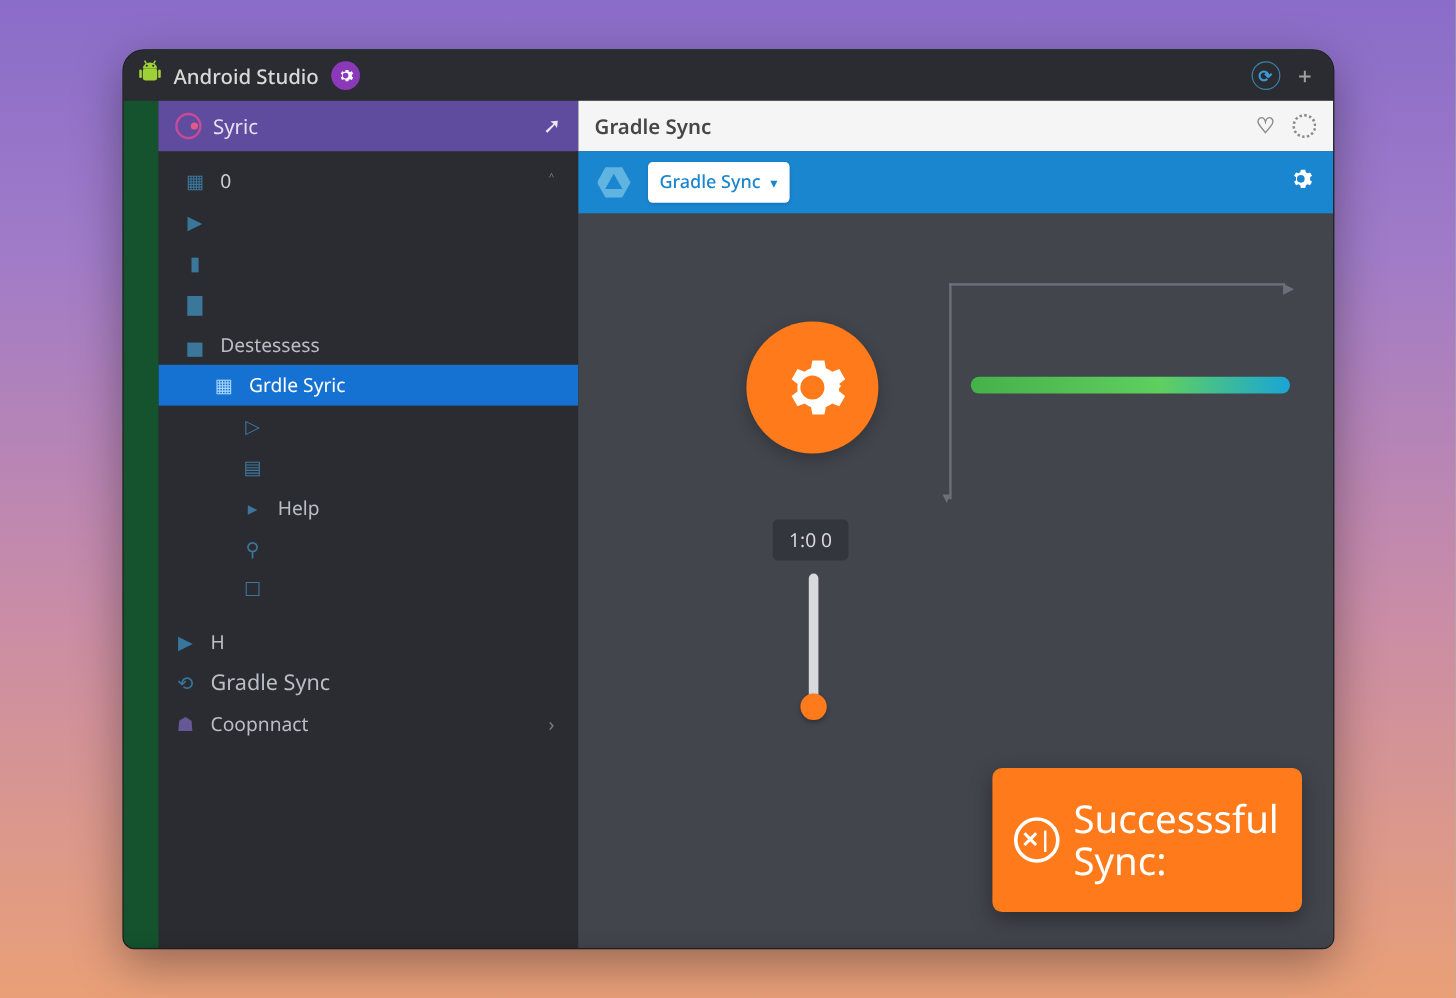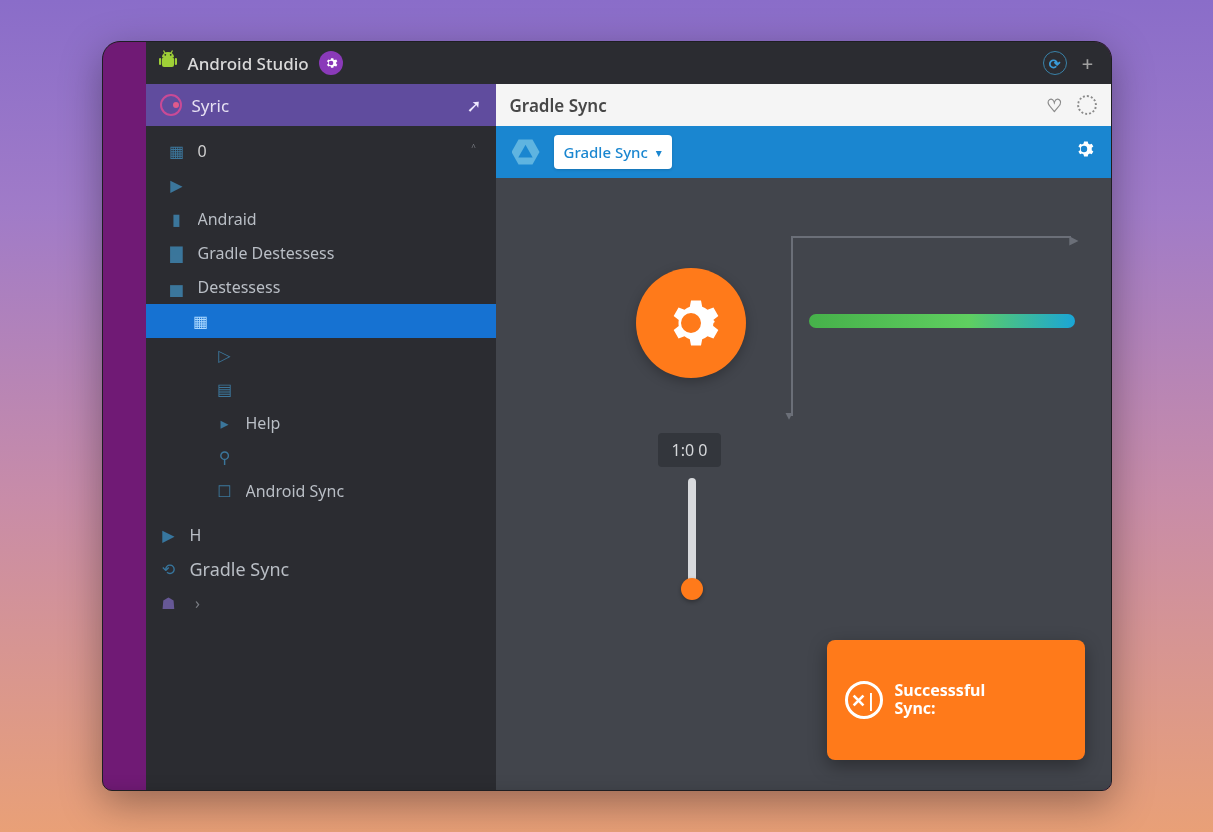--- a/index.html
+++ b/index.html
@@ -4,27 +4,26 @@
 <style>
   * { box-sizing: border-box; margin: 0; padding: 0; }
   html, body { width: 1213px; height: 832px; overflow: hidden; }
   body {
     font-family: "Segoe UI", system-ui, sans-serif;
     background: linear-gradient(180deg, #8a6dc9 0%, #a07bc8 25%, #c88ca8 60%, #e9a077 100%);
     display: flex; align-items: center; justify-content: center;
   }
   .laptop {
     width: 1010px; height: 750px;
-    background: #701a75;
+    background: #14532d;
     border-radius: 18px 18px 10px 10px;
     box-shadow: 0 12px 40px rgba(0,0,0,.35);
     overflow: hidden;
     position: relative;
     border: 1px solid #1e1e22;
-    padding-left: 43px;
   }
   .laptop::after {
     content:"";
     position:absolute; left:-30px; right:-30px; bottom:-26px; height:26px;
     background:#ededed; border-radius:0 0 18px 18px;
     box-shadow: 0 6px 20px rgba(0,0,0,.25);
   }
 
   
   .titlebar {
@@ -37,21 +36,21 @@
     width:24px; height:24px; border-radius:50%;
     background:#8a3ab9; display:flex; align-items:center; justify-content:center;
     color:#fff; font-size:15px;
   }
   .round-icon { width:24px; height:24px; border-radius:50%;
     display:flex; align-items:center; justify-content:center;
     color:#3a9bd8; border:1.5px solid #3a82a8; font-weight:600; font-size:14px;}
   .plus { color:#a0a0a0; font-size:20px; width:22px; text-align:center; }
 
   
-  .cols { display:flex; height:calc(100% - 42px); }
+  .cols { display:flex; height:calc(100% - 42px);margin-left:29px; }
 
   
   .sidebar { width:350px; background:#2b2c31; display:flex; flex-direction:column; }
   .sync-strip {
     height:42px; background:#604c9e;
     display:flex; align-items:center; padding:0 14px; gap:10px;
     color:#e6e0f2; font-size:17px;
   }
   .sync-strip .arrow { margin-left:auto; color:#efe8ff; font-size:18px; }
   .ring {
@@ -143,21 +142,21 @@
     position:absolute; right:26px; bottom:30px;
     width:258px; height:120px; border-radius:8px;
     background:#ff7a1a; color:#fff; display:flex; align-items:center;
     padding:0 18px; gap:12px; box-shadow:0 6px 18px rgba(0,0,0,.35);
   }
   .toast .icn {
     width:38px; height:38px; border-radius:50%;
     border:3px solid #fff; display:flex; align-items:center; justify-content:center;
     font-weight:700; font-size:18px;
   }
-  .toast .txt { font-size:16px; line-height:1.1; font-weight:700; }
+  .toast .txt { font-size:32px; line-height:1.1; font-weight:400; }
 </style>
 </head>
 <body>
 
 <div class="laptop">
 
   <div class="titlebar">
     <span>
       <svg width="20" height="22" viewBox="0 0 20 22">
         <rect x="4" y="7" width="12" height="10" rx="2" fill="#9fd037"></rect>
@@ -193,62 +192,61 @@
         <div class="row header">
           <span class="ic">▦</span>
           <span class="lbl">0</span>
           <span class="caret">˄</span>
         </div>
         <div class="row">
           <span class="ic">▶</span>
         </div>
         <div class="row">
           <span class="ic">▮</span>
-          <span class="lbl">Andraid</span>
         </div>
         <div class="row">
           <span class="ic">▇</span>
-          <span class="lbl">Gradle Destessess</span>
         </div>
         <div class="row">
           <span class="ic light">▅</span>
           <span class="lbl">Destessess</span>
         </div>
         <div class="row depth1 sel">
           <span class="ic">▦</span>
+          <span class="lbl">Grdle Syric</span>
         </div>
         <div class="row depth2">
           <span class="ic">▷</span>
         </div>
         <div class="row depth2">
           <span class="ic">▤</span>
         </div>
         <div class="row depth2">
           <span class="ic">▸</span>
           <span class="lbl">Help</span>
         </div>
         <div class="row depth2">
           <span class="ic">⚲</span>
         </div>
         <div class="row depth2">
           <span class="ic">☐</span>
-          <span class="lbl">Android Sync</span>
         </div>
         <div class="sep"></div>
         <div class="row" style="padding-left:14px;">
           <span class="ic" style="color:#3b8fc3;">▶</span>
           <span class="lbl">H</span>
         </div>
         <div class="row" style="padding-left:14px;">
           <span class="ic" style="color:#3b8fc3;">⟲</span>
           <span class="lbl" style="font-size:18px;">Gradle Sync</span>
         </div>
         <div class="sidebar-bottom">
           <div class="row" style="padding-left:14px;">
             <span class="ic" style="color:#7a67b8;">☗</span>
+            <span class="lbl">Coopnnact</span>
             <span class="caret">›</span>
           </div>
         </div>
       </div>
     </div>
 
     <div class="main">
       <div class="panelhead">
         <span>Gradle Sync</span>
         <span class="grow"></span>

